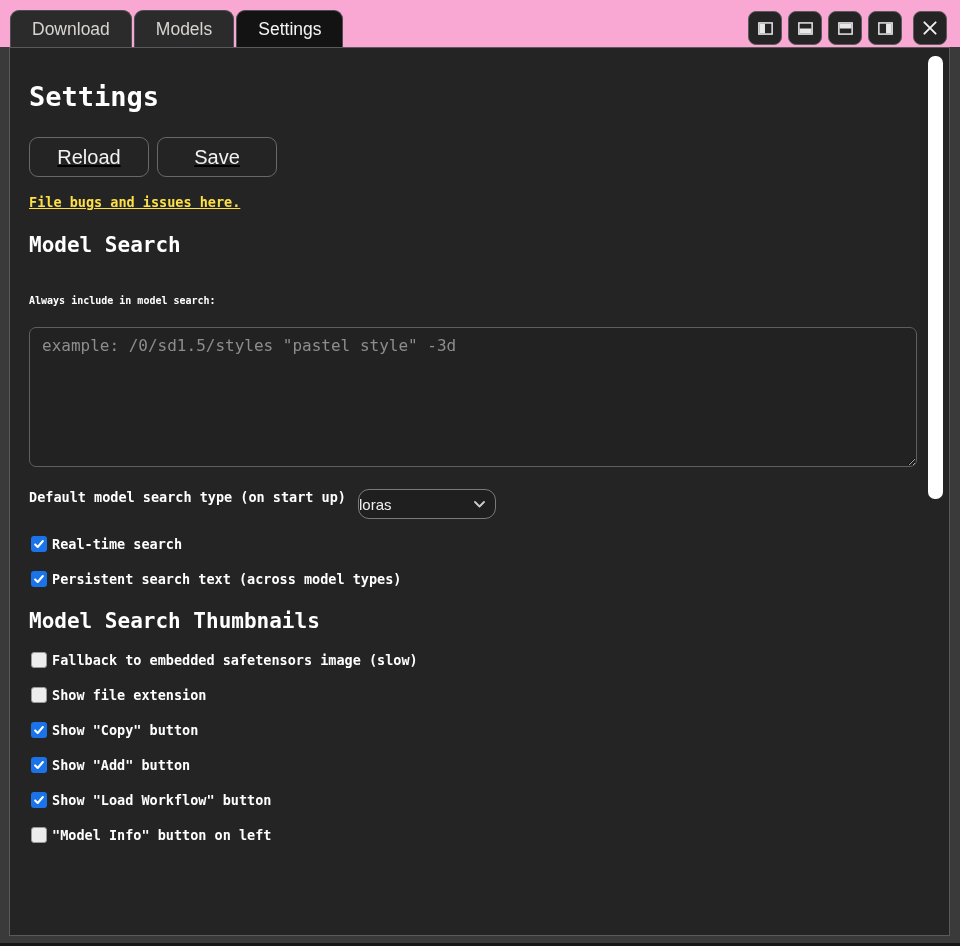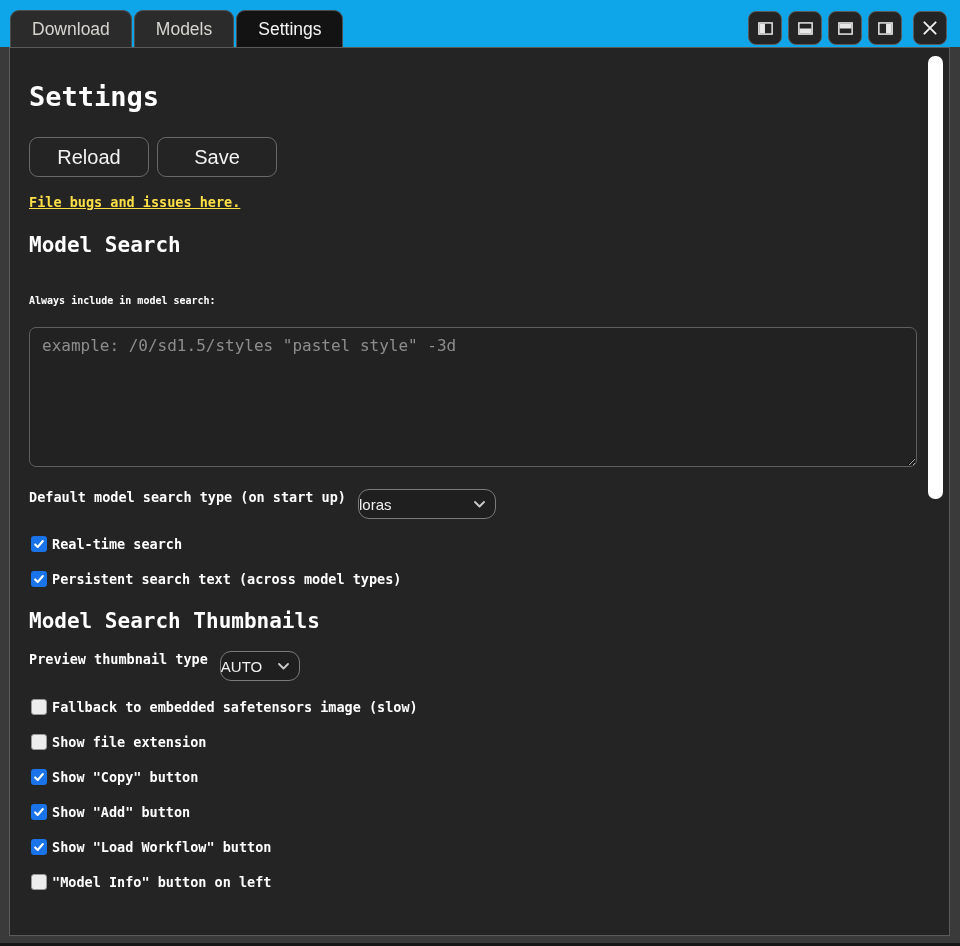--- a/index.html
+++ b/index.html
@@ -6,21 +6,21 @@
   html, body { width: 960px; height: 946px; overflow: hidden; }
   body {
     background: #3a3a3a;
     font-family: "Liberation Sans", sans-serif;
     position: relative;
   }
 
   
   .topbar {
     position: absolute; top: 0; left: 0; width: 960px; height: 47px;
-    background: #0ea5e9;
+    background: #f9a8d4;
   }
   .tabs {
     position: absolute; left: 10px; bottom: 0; display: flex; gap: 2px;
   }
   .tab {
     height: 37px; padding: 0 21px; display: flex; align-items: center;
     background: #2b2b2b; border: 1px solid #4d4d4d; border-bottom: none;
     border-radius: 9px 9px 0 0; color: #d8d5d1; font-size: 17.5px;
     cursor: pointer;
   }
@@ -53,21 +53,21 @@
 
   h1.mono {
     margin-top: 33px; font-family: "DejaVu Sans Mono", monospace;
     font-weight: bold; font-size: 27px; color: #ffffff; line-height: 32px;
   }
   h2.mono {
     margin-top: 21px; font-family: "DejaVu Sans Mono", monospace;
     font-weight: bold; font-size: 21px; color: #ffffff; line-height: 26px;
   }
 
-  .btn-row { margin-top: 24px; display: flex; gap: 8px; }
+  .btn-row { margin-top: 24px; display: flex; gap: 8px; text-decoration: underline; }
   .btn {
     width: 120px; height: 40px; background: transparent;
     border: 1px solid #686868; border-radius: 9px;
     color: #f2f2f2; font-family: "Liberation Sans", sans-serif;
     font-size: 20px; cursor: pointer;
   }
 
   .issues-link {
     display: inline-block; margin-top: 17px;
     font-family: "DejaVu Sans Mono", monospace; font-weight: bold;
@@ -226,29 +226,20 @@
       <span class="cb checked">
         <svg width="12" height="12" viewBox="0 0 14 14">
           <polyline points="2.5,7.5 5.5,10.5 11.5,3.5" fill="none" stroke="#ffffff" stroke-width="2.4" stroke-linecap="round" stroke-linejoin="round"></polyline>
         </svg>
       </span>
       <span class="cb-label">Persistent search text (across model types)</span>
     </div>
 
     <h2 class="mono">Model Search Thumbnails</h2>
 
-    <div class="select-row preview-type">
-      <span class="row-label">Preview thumbnail type</span>
-      <div class="select w-auto">
-        <span>AUTO</span>
-        <svg width="11" height="7" viewBox="0 0 11 7">
-          <polyline points="1,1 5.5,5.5 10,1" fill="none" stroke="#cccccc" stroke-width="1.8" stroke-linecap="round" stroke-linejoin="round"></polyline>
-        </svg>
-      </div>
-    </div>
 
     <div class="cb-row mt17">
       <span class="cb unchecked">
         
       </span>
       <span class="cb-label">Fallback to embedded safetensors image (slow)</span>
     </div>
 
     <div class="cb-row mt18">
       <span class="cb unchecked">

